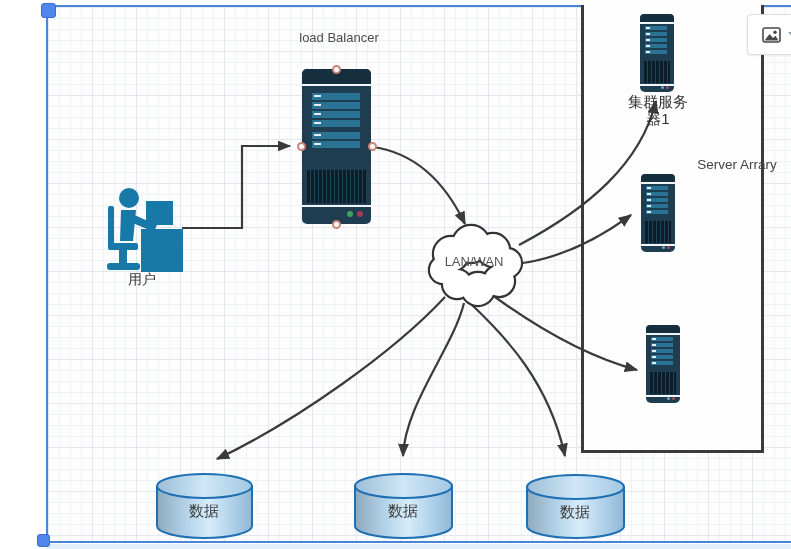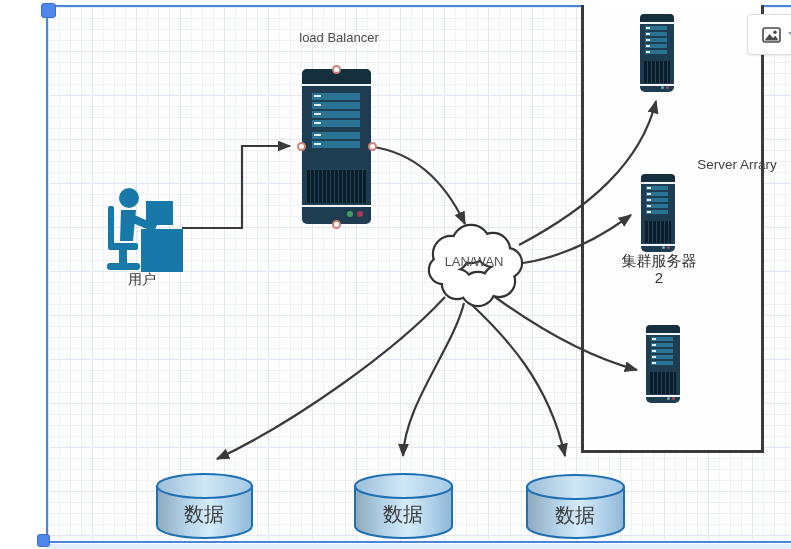--- a/index.html
+++ b/index.html
@@ -75,21 +75,21 @@
   
   .lbl { position:absolute; color:#333; text-align:center; line-height:1.25; }
   .lbl-lb-title { left:252px; top:30px; width:100px; font-size:13px; color:#4c4c4c; }
   .lbl-lb { left:249px; top:250px; width:100px; font-size:16px; line-height:21px; color:#303030; }
   .lbl-user { left:75px; top:271px; width:60px; font-size:14px; }
   .lbl-cloud { left:397px; top:254px; width:80px; font-size:13px; color:#555; }
   .lbl-array { left:650px; top:157px; width:100px; font-size:13.5px; color:#434343; }
   .lbl-s1 { left:588px; top:93px;  width:66px; font-size:15px; line-height:17px; }
   .lbl-s2 { left:582px; top:252px; width:80px; font-size:15px; line-height:17px; }
   .lbl-s3 { left:586px; top:405px; width:80px; font-size:15px; line-height:17px; }
-  .lbl-db { font-size:20px; color:#3b3b3b; white-space:nowrap; }
+  .lbl-db { font-size:15px; color:#3b3b3b; white-space:nowrap; }
   .lbl-db1 { left:137px; top:502px; width:60px; }
   .lbl-db2 { left:336px; top:502px; width:60px; }
   .lbl-db3 { left:508px; top:503px; width:60px; }
 </style>
 </head>
 <body>
 
 <div id="stage">
 
   <div class="grid-bg"></div>
@@ -237,21 +237,21 @@
     <div class="vents"></div>
     <div class="hl hl2"></div>
     <div class="dot" style="left:21px; background:#6fa8bd;"></div>
     <div class="dot" style="left:26px; background:#a64a5e;"></div>
   </div>
 
   <div class="lbl lbl-lb-title">load Balancer</div>
   <div class="lbl lbl-user">用户</div>
   <div class="lbl lbl-cloud">LAN/WAN</div>
   <div class="lbl lbl-array">Server Arrary</div>
-  <div class="lbl lbl-s2">集群服务器2</div>
+  <div class="lbl lbl-s1">集群服务器1</div>
   <div class="lbl lbl-db lbl-db1">数据</div>
   <div class="lbl lbl-db lbl-db2">数据</div>
   <div class="lbl lbl-db lbl-db3">数据</div>
 
   <div class="img-btn">
     <svg width="19" height="16" viewBox="0 0 19 16">
       <rect x="1" y="1" width="17" height="14" rx="2" fill="#ffffff" stroke="#4a4a4a" stroke-width="1.6"></rect>
       <circle cx="13" cy="5.2" r="1.7" fill="#4a4a4a"></circle>
       <path d="M2.5 13.5 L7.5 7 L11 11 L13.5 8.8 L16.5 13.5 Z" fill="#4a4a4a"></path>
     </svg>

